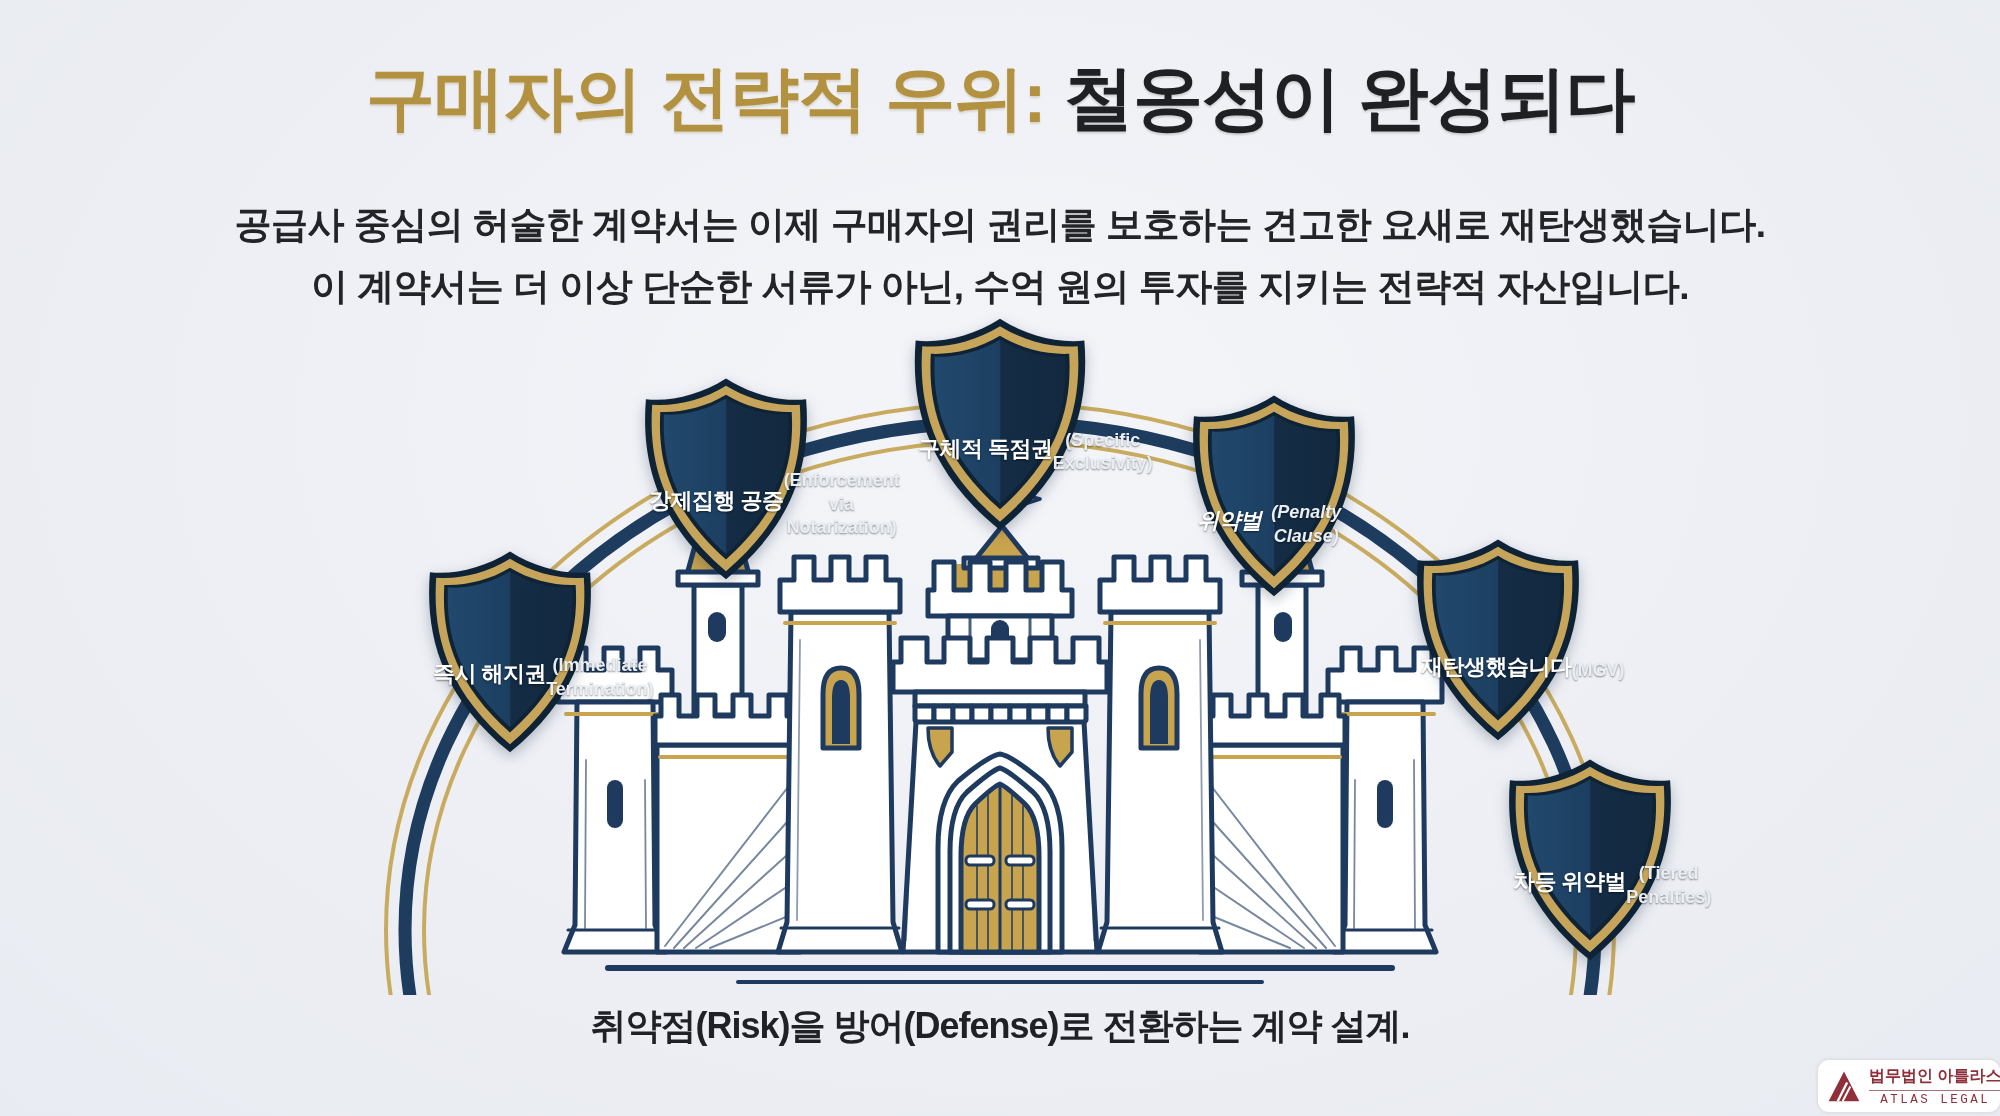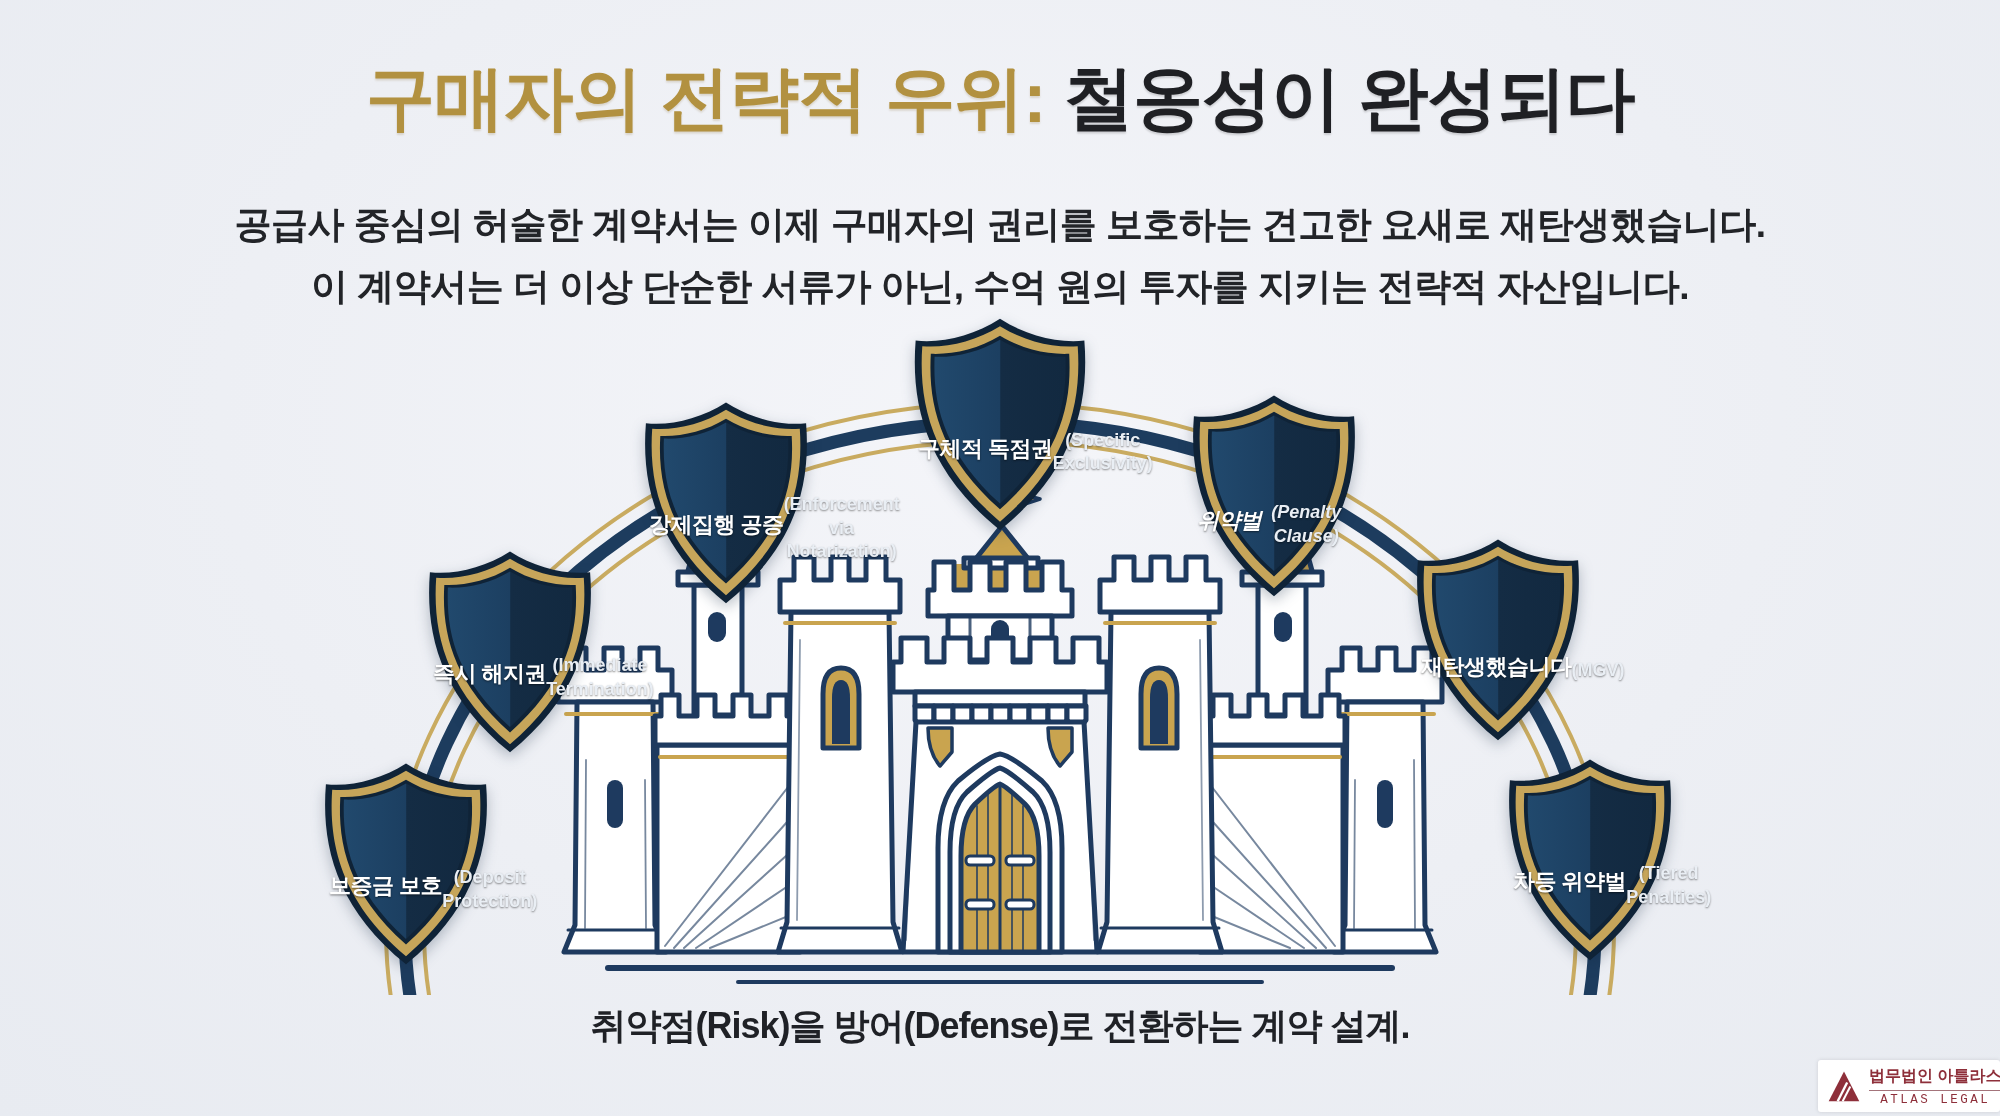--- a/index.html
+++ b/index.html
@@ -29,37 +29,37 @@
   .shield .txt{
     position:absolute;inset:0;display:flex;align-items:center;
     padding:52px 13px 0 13px;box-sizing:border-box;text-align:center;color:#ffffff;
   }
   .shield .kr{font-size:22px;font-weight:800;letter-spacing:-0.5px;margin-bottom:7px;
     text-shadow:0 1px 2px rgba(0,0,0,.5);white-space:nowrap;}
   .shield .en{font-size:18px;line-height:1.3;font-weight:700;color:#e9eef4;
     text-shadow:0 1px 2px rgba(0,0,0,.45);}
   .s0{left:316px;top:760px;}
   .s1{left:420px;top:548px;}
-  .s2{left:636px;top:399px;}
+  .s2{left:636px;top:375px;}
   .s3{left:905px;top:315px;width:190px;height:218px;}
   .s3 .txt{padding-top:56px;}
   .s4{left:1184px;top:392px;}
   .s5{left:1408px;top:536px;}
   .s5 .txt{padding-top:62px;}
   .s4 .txt{padding-top:58px;font-style:italic;}
   .s6{left:1500px;top:756px;}
   
   .caption{
     position:absolute;top:1002px;left:0;width:100%;text-align:center;
     font-size:36px;font-weight:800;color:#1f2126;letter-spacing:-1px;
   }
   
   .logo-box{
     position:absolute;left:1818px;top:1060px;width:182px;height:52px;
-    background:#ffffff;border-radius:3px;box-shadow:0 0 4px rgba(0,0,0,.12);
+    background:#ffffff;border-radius:11px;box-shadow:0 0 4px rgba(0,0,0,.12);
     display:flex;align-items:center;gap:7px;padding:3px 8px;box-sizing:border-box;
   }
   .logo-box svg{width:36px;height:38px;flex:0 0 auto;}
   .logo-text{flex:1;display:flex;flex-direction:column;align-items:center;}
   .logo-kr{font-size:16px;font-weight:700;color:#8e2f3a;letter-spacing:0;
     border-bottom:1px solid #a4747b;padding-bottom:3px;white-space:nowrap;}
   .logo-en{font-family:Liberation Mono, monospace;font-size:12.5px;
     letter-spacing:2.5px;color:#8e2f3a;margin-top:2px;white-space:nowrap;}
 </style>
 </head>
@@ -191,29 +191,20 @@
   </svg>
 
   <div class="title">
     <span class="gold">구매자의 전략적 우위:</span><span class="dark"> 철옹성이 완성되다</span>
   </div>
   <div class="subtitle">
     <div>공급사 중심의 허술한 계약서는 이제 구매자의 권리를 보호하는 견고한 요새로 재탄생했습니다.</div>
     <div>이 계약서는 더 이상 단순한 서류가 아닌, 수억 원의 투자를 지키는 전략적 자산입니다.</div>
   </div>
 
-  <div class="shield s0">
-    <svg viewBox="0 0 200 230">
-        <use href="#shieldShape"></use>
-      </svg>
-    <div class="txt">
-        <span class="kr">보증금 보호</span>
-        <span class="en">(Deposit Protection)</span>
-      </div>
-  </div>
   <div class="shield s1">
     <svg viewBox="0 0 200 230">
         <use href="#shieldShape"></use>
       </svg>
     <div class="txt">
         <span class="kr">즉시 해지권</span>
         <span class="en">(Immediate Termination)</span>
       </div>
   </div>
   <div class="shield s2">

